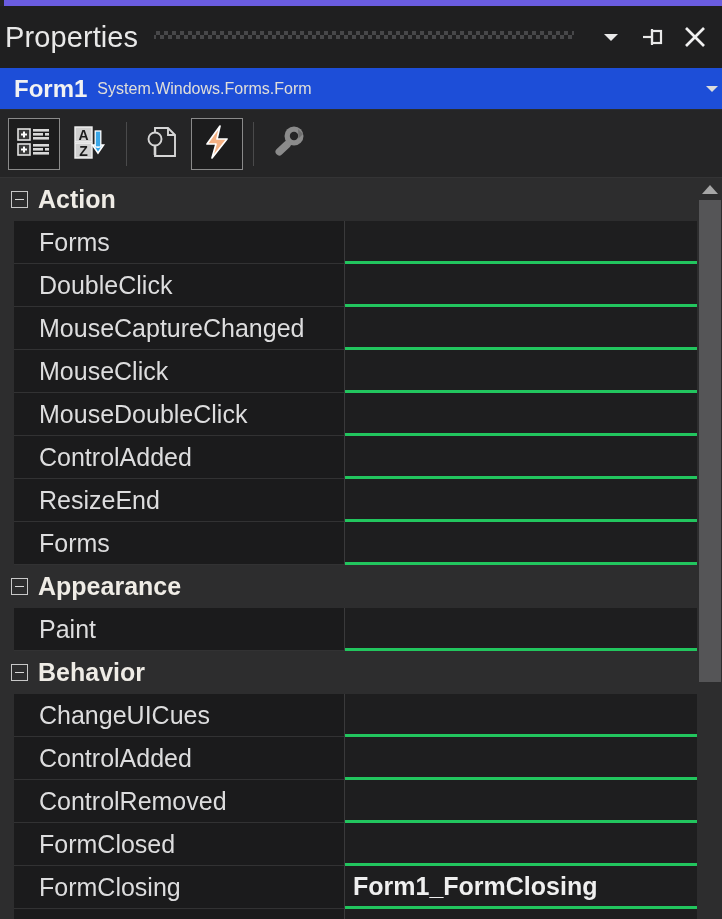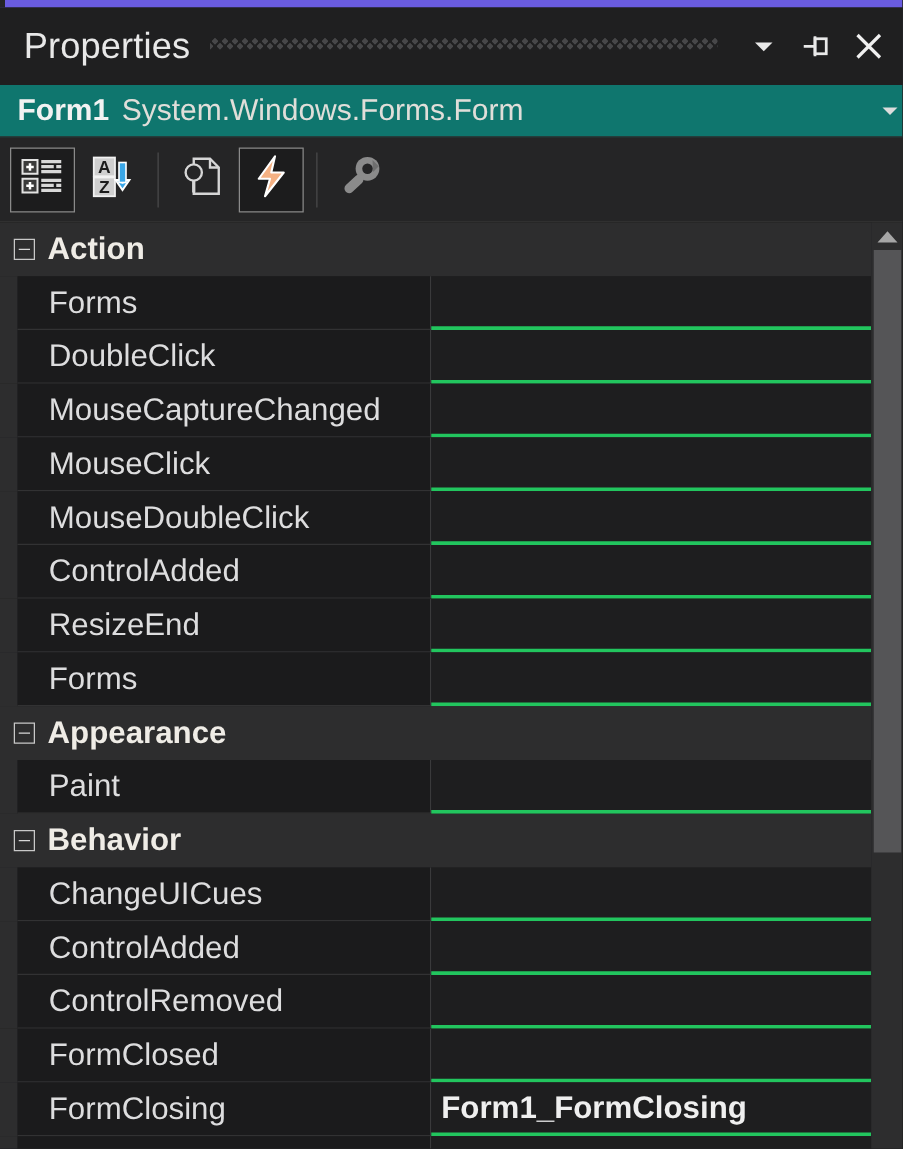--- a/index.html
+++ b/index.html
@@ -33,21 +33,21 @@
     background: #252526;
     float: left;
   }
 
   
   .title-bar {
     flex: 0 0 62px;
     background: #1f1f20;
     display: flex;
     align-items: center;
-    padding: 0 6px 0 19px;
+    padding: 0 6px 0 5px;
   }
   .title-text {
     font-size: 29px;
     color: #e8e8e8;
     font-weight: 400;
     white-space: nowrap;
     letter-spacing: .1px;
   }
   .drag-grip {
     flex: 1 1 auto;
@@ -68,35 +68,35 @@
     align-items: center;
     justify-content: center;
     color: #e9e9e9;
     flex: 0 0 auto;
   }
   .tb-btn svg { display:block; }
 
   
   .obj-bar {
     flex: 0 0 42px;
-    background: #0f766e;
+    background: #1d4ed8;
     display: flex;
     align-items: center;
     padding: 0 0 0 14px;
     border-bottom: 1px solid #2c2c2d;
     justify-content: space-between;
   }
   .obj-name {
     font-size: 24px;
     font-weight: 700;
     color: #f2f2f2;
     white-space: nowrap;
   }
   .obj-type {
-    font-size: 24px;
+    font-size: 16px;
     font-weight: 400;
     color: #e0ded9;
     margin-left: 10px;
     white-space: nowrap;
     overflow: hidden;
   }
   .obj-caret {
     margin-left: auto;
     color: #dcdcdc;
     display: flex;

